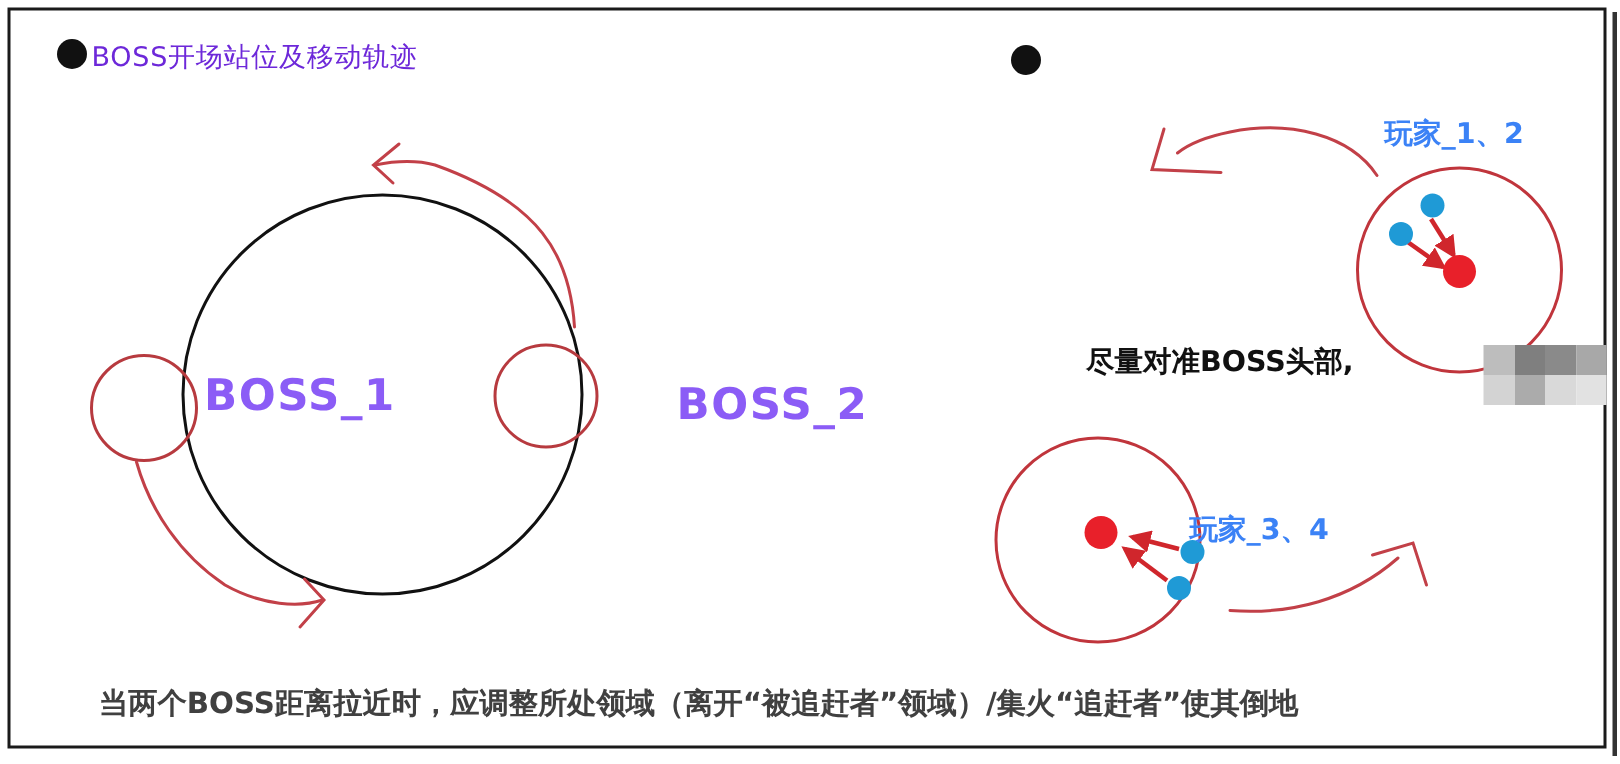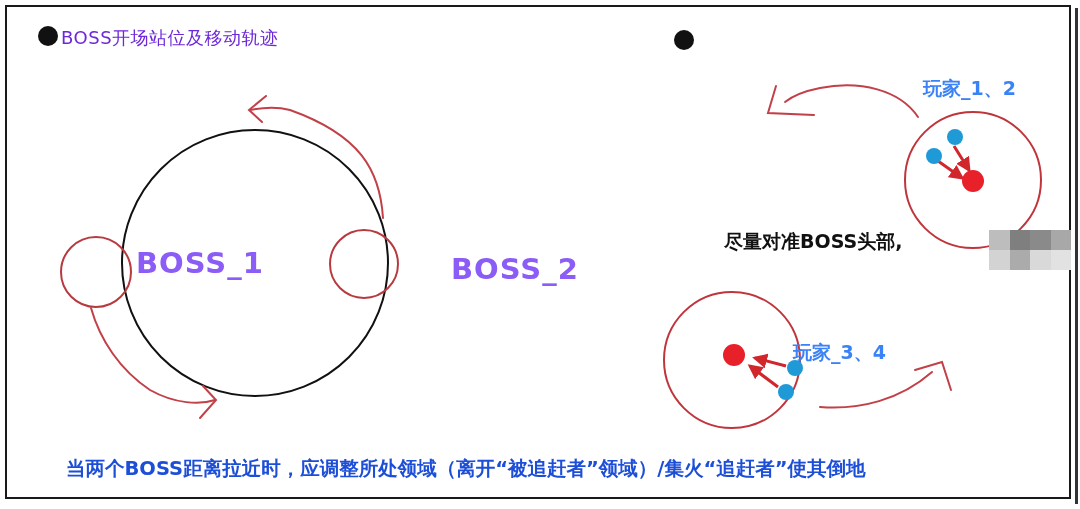--- a/index.html
+++ b/index.html
@@ -7,21 +7,21 @@
          font-family:"DejaVu Sans", sans-serif; }
   #frame { position:absolute; left:5px; top:5px; width:1066px; height:494px;
            border:2px solid #1a1a1a; box-sizing:border-box; background:#fff; }
   #frame-shadow { position:absolute; right:2px; top:8px; width:3px; height:496px; background:#333; }
   .title { position:absolute; font-weight:normal; color:#6d28d9; font-size:18px; letter-spacing:0.5px; white-space:nowrap; }
   .bullet { display:inline-block; width:20px; height:20px; border-radius:50%; background:#111;
             vertical-align:-2px; margin-right:3px; }
   .boss-label { position:absolute; color:#8b5cf6; font-weight:bold; font-size:29px; letter-spacing:1px; white-space:nowrap; }
   .player-label { position:absolute; color:#3b82f6; font-weight:bold; font-size:19px; white-space:nowrap; }
   .note { position:absolute; color:#111; font-weight:bold; font-size:19px; line-height:24px; white-space:nowrap;margin-left:48px; }
-  .footer { position:absolute; left:66px; top:455px; color:#1d4ed8; font-weight:bold; font-size:19.5px; white-space:nowrap; }
+  .footer { position:absolute; left:66px; top:455px; color:#404040; font-weight:bold; font-size:19.5px; white-space:nowrap; }
   #pixelated { position:absolute; left:989px; top:230px; width:82px; height:40px; display:grid;
                grid-template-columns:repeat(4,1fr); grid-template-rows:1fr 1fr; }
   #pixelated div:nth-child(1){background:#bdbdbd} #pixelated div:nth-child(2){background:#7f7f7f}
   #pixelated div:nth-child(3){background:#8a8a8a} #pixelated div:nth-child(4){background:#a8a8a8}
   #pixelated div:nth-child(5){background:#d3d3d3} #pixelated div:nth-child(6){background:#ababab}
   #pixelated div:nth-child(7){background:#d9d9d9} #pixelated div:nth-child(8){background:#e2e2e2}
   svg { position:absolute; left:0; top:0; }
 </style>
 </head>
 <body>

